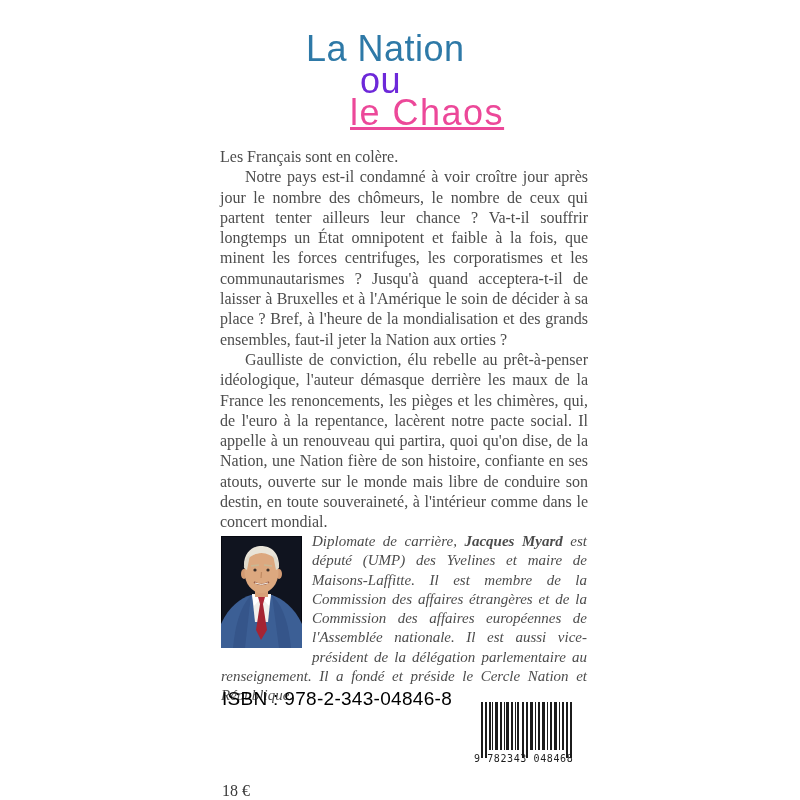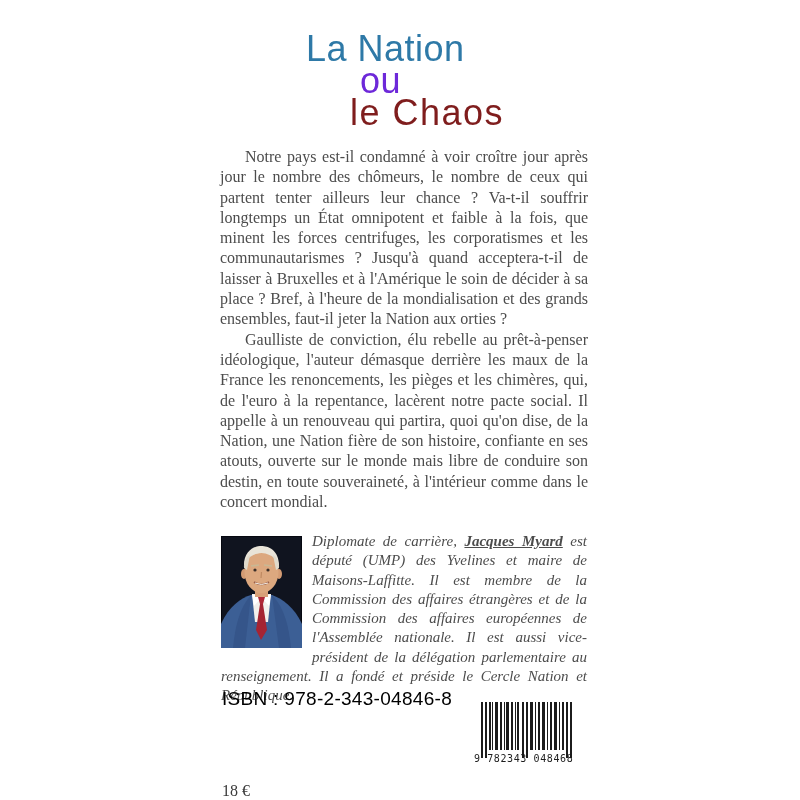--- a/index.html
+++ b/index.html
@@ -50,21 +50,21 @@
   .bio {
     position: absolute;
     left: 221px; top: 532px; width: 366px;
     font-family: "Liberation Serif", serif;
     font-style: italic;
     font-size: 15px;
     line-height: 19.3px;
     color: #4c4c4c;
     text-align: justify;
   }
-  .bio .author-name { font-weight: bold; text-decoration: underline; }
+  .bio .author-name { font-weight: bold; }
   .photo {
     float: left;
     width: 81px; height: 112px;
     margin: 4px 10px 2px 0;
     display: block;
   }
 
   
   .isbn {
     position: absolute;
@@ -87,23 +87,24 @@
     display: block;
   }
 </style>
 </head>
 <body>
 
 <div class="cover">
 
   <div class="title-line" id="t1" style="color: rgb(46, 121, 167);">La Nation</div>
   <div class="title-line" id="t2" style="color: #6d28d9;">ou</div>
-  <div class="title-line" id="t3" style="color: #7f1d1d;">le Chaos</div>
+  <div class="title-line" id="t3" style="color: #ec4899; text-decoration: underline;">le Chaos</div>
 
   <div class="synopsis">
+    <p class="no-indent">Les Français sont en colère.</p>
     <p>Notre pays est-il condamné à voir croître jour après jour le nombre des chômeurs, le nombre de ceux qui partent tenter ailleurs leur chance ? Va-t-il souffrir longtemps un État omnipotent et faible à la fois, que minent les forces centrifuges, les corporatismes et les communautarismes ? Jusqu'à quand acceptera-t-il de laisser à Bruxelles et à l'Amérique le soin de décider à sa place ? Bref, à l'heure de la mondialisation et des grands ensembles, faut-il jeter la Nation aux orties ?</p>
     <p>Gaulliste de conviction, élu rebelle au prêt-à-penser idéologique, l'auteur démasque derrière les maux de la France les renoncements, les pièges et les chimères, qui, de l'euro à la repentance, lacèrent notre pacte social. Il appelle à un renouveau qui partira, quoi qu'on dise, de la Nation, une Nation fière de son histoire, confiante en ses atouts, ouverte sur le monde mais libre de conduire son destin, en toute souveraineté, à l'intérieur comme dans le concert mondial.</p>
   </div>
 
   <div class="bio">
     <svg class="photo" viewBox="0 0 81 112" xmlns="http://www.w3.org/2000/svg" aria-hidden="true">
       <rect x="0" y="0" width="81" height="112" fill="#10141f"></rect>
       <rect x="0" y="0" width="81" height="112" fill="none" stroke="#060810" stroke-width="2"></rect>
 
       <path d="M0,112 L0,88 C8,70 20,62 30,59 L51,59 C62,63 73,71 81,88 L81,112 Z" fill="#3c5f95"></path>

